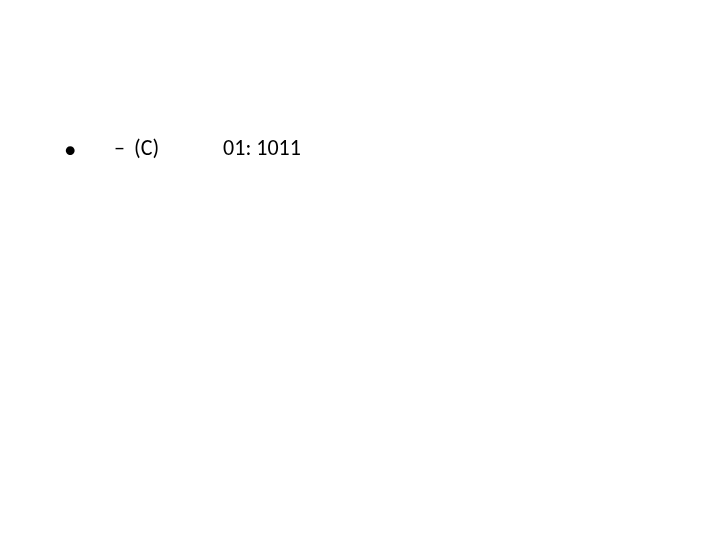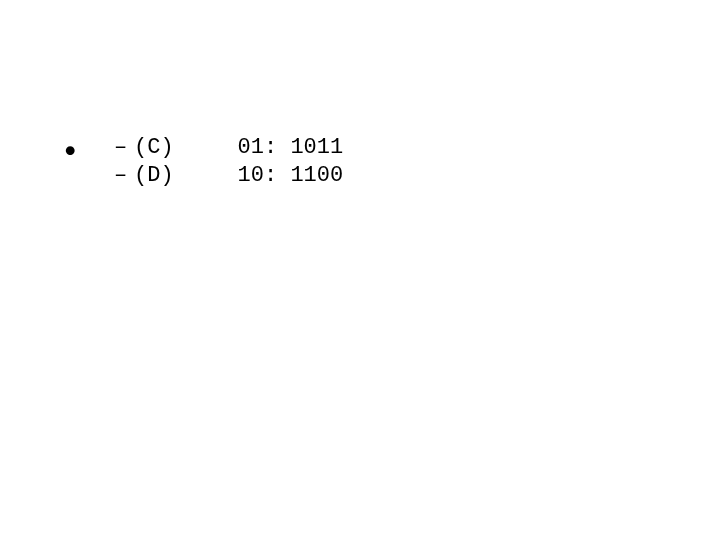--- a/index.html
+++ b/index.html
@@ -40,21 +40,20 @@
     list-style: none;
     margin: 4px 0 0 0;
     padding: 0 0 0 26px;
   }
   ul.sub > li {
     position: relative;
     padding-left: 20px;
     font-size: 22px;
     line-height: 1.25;
     white-space: pre;
-    font-family: Liberation Mono, monospace;
   }
   ul.sub > li::before {
     content: "–";
     position: absolute;
     left: 0;
     top: 0;
     font-size: 22px;
   }
   .tab {
     display: inline-block;
@@ -62,17 +61,16 @@
   }
 </style>
 </head>
 <body>
 
 <div class="slide">
   <ul class="top">
     <li>
       <ul class="sub">
         <li><span>(C)</span><span class="tab"></span><span>01: 1011</span></li>
-        <li><span>(D)</span><span class="tab"></span><span>10: 1100</span></li>
       </ul>
     </li>
   </ul>
 </div>
 
 </body></html>

